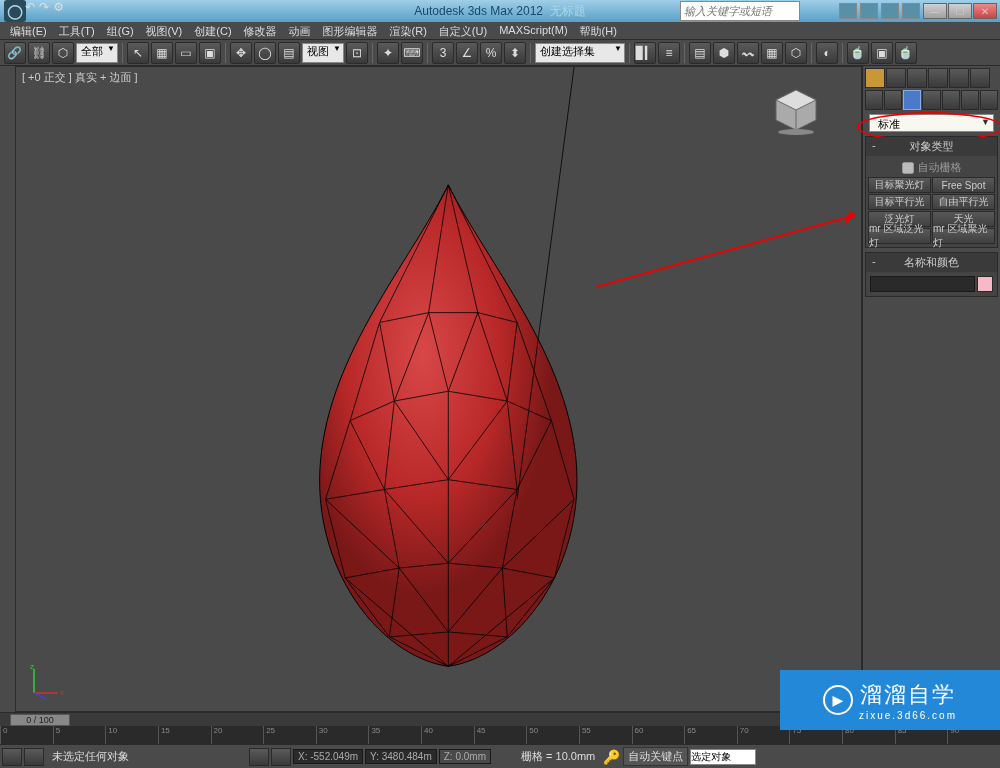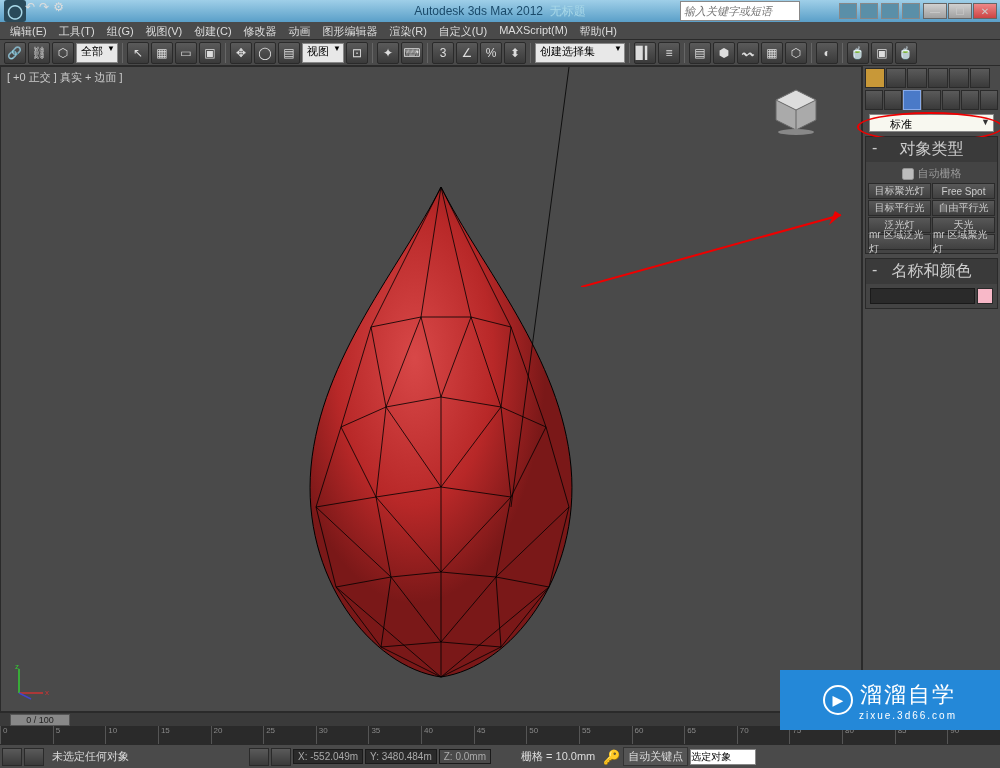--- a/index.html
+++ b/index.html
@@ -18,40 +18,40 @@
 
 .menubar { height:18px; background:#4a4a4a; display:flex; padding-left:4px; border-bottom:1px solid #2a2a2a; }
 .menubar .mi { padding:2px 6px; color:#ddd; cursor:pointer; }
 
 .toolbar { height:26px; background:#4a4a4a; display:flex; align-items:center; padding:0 4px; gap:2px; border-bottom:1px solid #2a2a2a; }
 .toolbar .tb, .toolbar .tbi { width:22px; height:22px; background:linear-gradient(#5a5a5a,#3a3a3a); border:1px solid #2a2a2a; border-radius:2px; cursor:pointer; display:flex; align-items:center; justify-content:center; font-size:12px; color:#ddd; }
 .toolbar .sel { height:20px; background:#e8e8e8; border:1px solid #888; font-size:11px; padding:0 14px 0 4px; position:relative; color:#000; }
 .toolbar .sel::after { content:"▼"; position:absolute; right:2px; font-size:8px; }
 .toolbar .sep { width:1px; height:20px; background:#666; margin:0 2px; }
 
-.main { display:flex; height:646px; }
+.main { display:flex; height:646px;margin-left:15px; }
 .viewport { flex:1; background:#4a4a4a; position:relative; border:1px solid #2a2a2a; }
 .vplabel { position:absolute; top:3px; left:6px; color:#ccc; font-size:11px; }
 .vpcanvas { position:absolute; inset:0; }
 .viewcube { position:absolute; top:18px; right:40px; width:50px; height:50px; }
 .axisgizmo { position:absolute; bottom:10px; left:10px; width:40px; height:40px; }
 .redarrow { position:absolute; top:140px; left:580px; width:280px; height:80px; pointer-events:none; }
 
 .cmdpanel { width:138px; background:#4a4a4a; border-left:1px solid #2a2a2a; }
 .cmdpanel .tabs { display:flex; flex-wrap:wrap; gap:1px; padding:2px; }
 .cmdpanel .tabs .tab { width:20px; height:20px; background:linear-gradient(#5a5a5a,#3a3a3a); border:1px solid #2a2a2a; }
 .cmdpanel .tabs .tab.on { background:#c89838; }
 .cmdpanel .subrow { display:flex; gap:1px; padding:0 2px 2px; }
 .cmdpanel .subrow .st { width:20px; height:20px; background:linear-gradient(#5a5a5a,#3a3a3a); border:1px solid #2a2a2a; }
 .cmdpanel .subrow .st.sel { background:#4a7ac8; border:1px solid #88aae8; }
-.cmdpanel .dropdown { margin:2px 6px; height:18px; background:#f8f8f0; border:1px solid #888; color:#000; padding:2px 20px; position:relative; font-size:11px; }
+.cmdpanel .dropdown { margin:2px 6px; height:18px; background:#f8f8f0; border:1px solid #888; color:#000; padding:2px 8px; position:relative; font-size:11px; }
 .cmdpanel .dropdown::after { content:"▼"; position:absolute; right:3px; font-size:9px; color:#333; }
 .highlight-circle { position:absolute; border:2px solid #e00; border-radius:50%; }
 .rollout { margin:4px 2px; border:1px solid #2a2a2a; background:#444; }
-.rollout .hdr { background:#3a3a3a; text-align:center; padding:2px; font-size:16px; position:relative; }
+.rollout .hdr { background:#3a3a3a; text-align:center; padding:2px; font-size:11px; position:relative; }
 .rollout .hdr::before { content:"-"; position:absolute; left:6px; }
 .rollout .body { padding:2px; }
 .rollout .chk { display:flex; align-items:center; justify-content:center; gap:4px; padding:2px; font-size:11px; color:#999; }
 .rollout .chk input { width:12px; height:12px; }
 .rollout .btnrow { display:flex; gap:1px; margin-bottom:1px; }
 .rollout .btnrow .lb { flex:1; height:16px; background:linear-gradient(#585858,#404040); border:1px solid #2a2a2a; font-size:10px; display:flex; align-items:center; justify-content:center; cursor:pointer; }
 .rollout .colorrow { display:flex; gap:2px; padding:2px; }
 .rollout .colorrow .nameinput { flex:1; height:16px; background:#2a2a2a; border:1px solid #1a1a1a; }
 .rollout .colorrow .swatch { width:16px; height:16px; background:#f8b8c8; border:1px solid #2a2a2a; }
 

